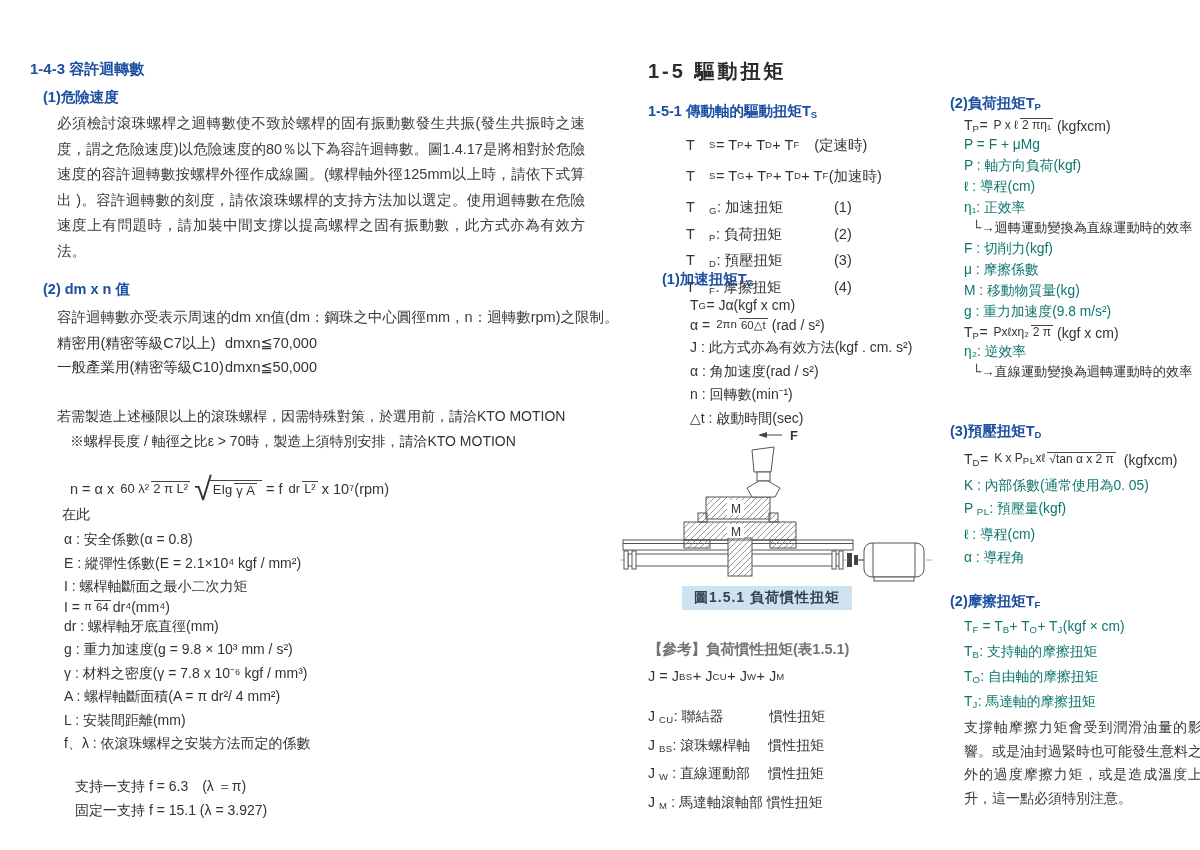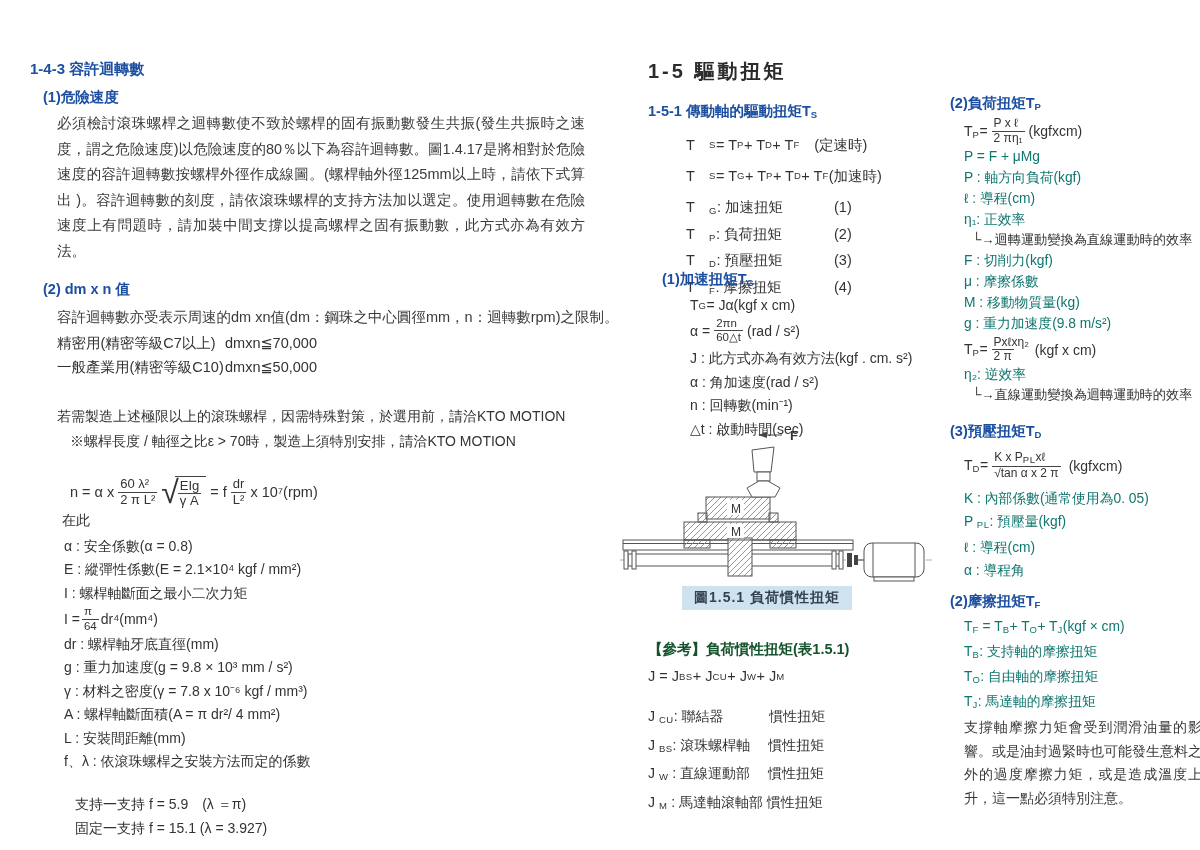--- a/index.html
+++ b/index.html
@@ -12,21 +12,21 @@
   .sub-title{font-size:14.5px;font-weight:bold;color:#1c4fa1;}
   .body-text{font-size:14.5px;line-height:25.5px;text-align:justify;color:#3a3a3a;}
   .def-line{font-size:14px;line-height:23.5px;color:#333;}
   .nowrap{white-space:nowrap;}
 
   
   .sub{font-size:9.5px;vertical-align:-2px;letter-spacing:0.5px;}
 
   
   .eq{display:flex;align-items:center;font-size:14.5px;color:#333;}
-  .frac{display:inline-flex;flex-direction:column;align-items:flex-start;margin:0 4px;
+  .frac{display:inline-flex;flex-direction:row;align-items:center;margin:0 4px;
         line-height:1.15;font-size:13px;}
   .frac .fd{border-top:1px solid #444;padding:0 2px;}
   .frac .fn{padding:0 2px;}
   .sqrt{display:inline-flex;align-items:center;}
   .rad{font-size:32px;line-height:0.85;font-weight:300;color:#333;}
   .sqrt-body{border-top:1.4px solid #444;display:flex;align-items:center;
              padding:2px 5px 0 3px;margin-left:-4px;}
 
   
   .left-col{left:30px;top:60px;width:588px;}
@@ -115,21 +115,21 @@
       </div>
       <div class="def-line">dr : 螺桿軸牙底直徑(mm)</div>
       <div class="def-line">g : 重力加速度(g = 9.8 × 10³ mm / s²)</div>
       <div class="def-line">γ : 材料之密度(γ = 7.8 x 10⁻⁶ kgf / mm³)</div>
       <div class="def-line">A : 螺桿軸斷面積(A = π dr²/ 4 mm²)</div>
       <div class="def-line">L : 安裝間距離(mm)</div>
       <div class="def-line">f、λ : 依滾珠螺桿之安裝方法而定的係數</div>
     </div>
 
     <div style="margin-top:18px;">
-      <div class="support-line">支持一支持 f = 5.9　(λ ＝π)</div>
+      <div class="support-line">支持一支持 f = 6.3　(λ ＝π)</div>
       <div class="support-line">固定一支持 f = 15.1 (λ = 3.927)</div>
 
     </div>
   </div>
 
   <div class="abs" style="left:648px;top:58px;width:295px;">
     <div class="mid-title">1-5  驅動扭矩</div>
     <div class="sub-title" style="margin-top:17px;"><span>1-5-1 傳動軸的驅動扭矩T</span><span class="sub">S</span></div>
     <div class="t-eq" style="margin-top:12px;">
         <span>T　</span>
@@ -271,21 +271,21 @@
         <text x="170" y="16" font-size="13" font-weight="bold" fill="#333">F</text>
       </g>
     </svg>
   </div>
 
   <div class="abs" style="left:682px;top:586px;">
     <span class="caption">圖1.5.1 負荷慣性扭矩</span>
   </div>
 
   <div class="abs" style="left:648px;top:640px;width:295px;">
-    <div style="font-size:14.5px;font-weight:bold;color:#14532d;">【參考】負荷慣性扭矩(表1.5.1)</div>
+    <div style="font-size:14.5px;font-weight:bold;color:#737373;">【參考】負荷慣性扭矩(表1.5.1)</div>
     <div class="eq" style="margin-top:9px;font-size:14.5px;">
         <span>J = J </span>
         <span class="sub">BS</span>
         <span>+ J </span>
         <span class="sub">CU</span>
         <span>+ J </span>
         <span class="sub">W</span>
         <span>+ J </span>
         <span class="sub">M</span>
       </div>

